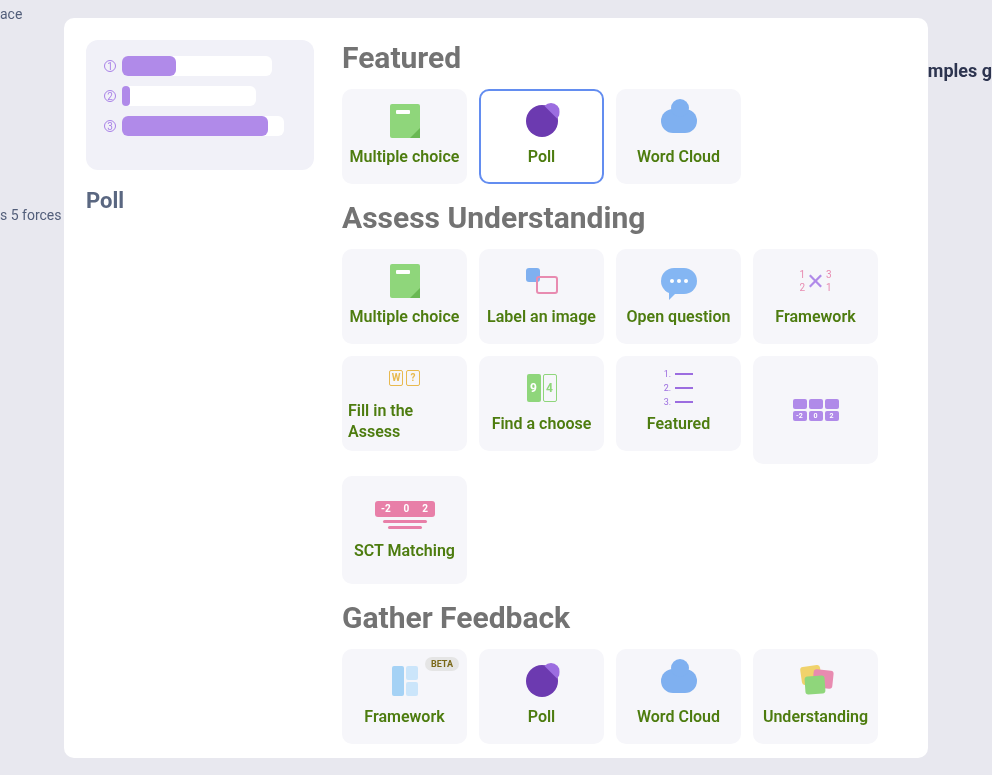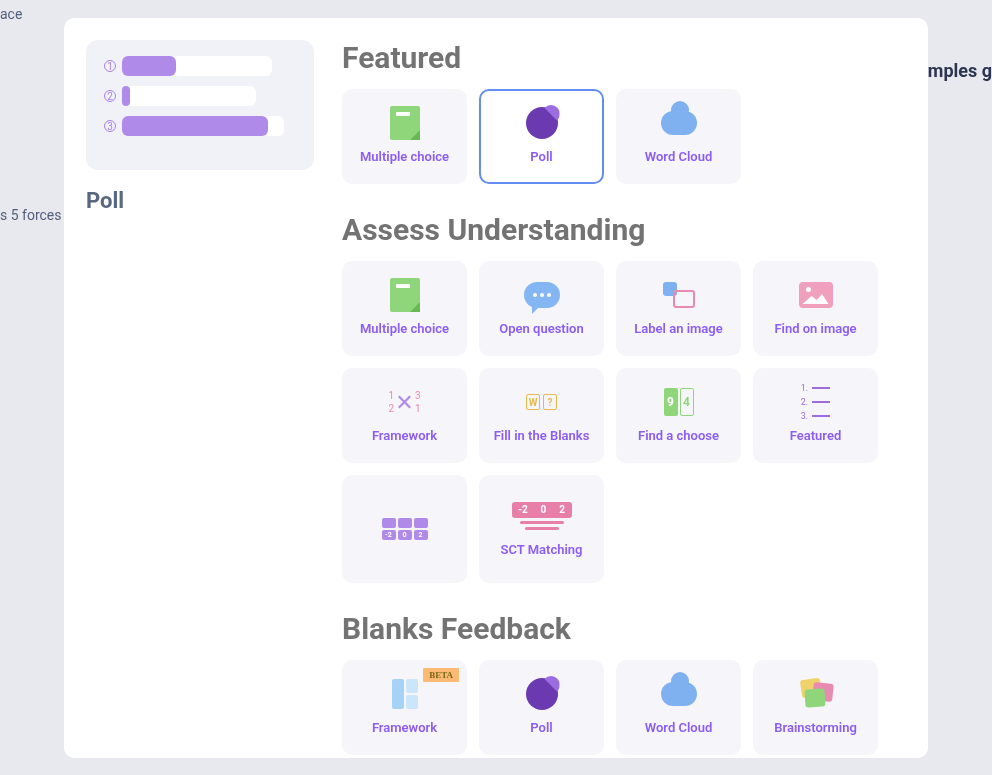--- a/index.html
+++ b/index.html
@@ -111,21 +111,21 @@
   padding-bottom: 20px;
 }
 .main::-webkit-scrollbar { width: 6px; }
 .main::-webkit-scrollbar-thumb { background: #c5c8d4; border-radius: 3px; }
 .section-title {
   font-size: 30px;
   font-weight: 700;
   color: #737373;
   margin-bottom: 14px;
 }
-.section-title.mt { margin-top: 28px; }
+.section-title.mt { margin-top: 16px; }
 .cards {
   display: flex;
   flex-wrap: wrap;
   gap: 12px;
 }
 .card {
   width: 125px;
   height: 95px;
   background: #f6f6fa;
   border-radius: 10px;
@@ -146,37 +146,36 @@
   border: 2px solid #638df0;
 }
 .card-icon {
   width: 36px;
   height: 32px;
   display: flex;
   align-items: center;
   justify-content: center;
 }
 .card-label {
-  font-size: 13px;
+  font-size: 16px;
   font-weight: 600;
-  color: #8b5cf6;
-  text-align: center;
+  color: #4d7c0f;
+  text-align: left;
   line-height: 1.3;
 }
 .beta-badge {
   position: absolute;
   top: 8px;
   right: 8px;
-  background: #fdba74;
+  background: #e5e5e5;
   color: #7a6818;
   font-size: 9px;
   font-weight: 700;
   padding: 2px 6px;
-  border-radius: 1px;
-  font-family: Liberation Serif, serif;
+  border-radius: 7px;
 }
 
 .ic-mc {
   width: 30px; height: 34px; background: #8fd67b; border-radius: 2px 2px 6px 2px; position: relative;
 }
 .ic-mc::before { content:''; position:absolute; top:6px; left:6px; width:14px; height:4px; background:#fff; border-radius:1px;}
 .ic-mc::after { content:''; position:absolute; bottom:0; right:0; border-style:solid; border-width:0 0 10px 10px; border-color:transparent transparent #6ab854 transparent;}
 .ic-poll { position:relative; width:32px; height:32px;}
 .ic-poll .p1{position:absolute;width:32px;height:32px;border-radius:50%;background:#6c3ab0;}
 .ic-poll .p2{position:absolute;top:-2px;right:-2px;width:18px;height:18px;background:#9c6de0;border-radius:50% 50% 50% 0;transform:rotate(0deg);clip-path:polygon(0 0,100% 0,100% 100%,0 0);}
@@ -277,63 +276,57 @@
       <div class="section-title mt">Assess Understanding</div>
       <div class="cards">
         <div class="card">
           <div class="card-icon">
             <div class="ic-mc"></div>
           </div>
           <div class="card-label">Multiple choice</div>
         </div>
         <div class="card">
           <div class="card-icon">
+            <div class="ic-label">
+              <div class="dot"></div>
+              <div class="sq"></div>
+            </div>
+          </div>
+          <div class="card-label">Label an image</div>
+        </div>
+        <div class="card">
+          <div class="card-icon">
             <div class="ic-speech">
               <span></span>
               <span></span>
               <span></span>
             </div>
           </div>
           <div class="card-label">Open question</div>
-        </div>
-        <div class="card">
-          <div class="card-icon">
-            <div class="ic-label">
-              <div class="dot"></div>
-              <div class="sq"></div>
-            </div>
-          </div>
-          <div class="card-label">Label an image</div>
-        </div>
-        <div class="card">
-          <div class="card-icon">
-            <div class="ic-find"></div>
-          </div>
-          <div class="card-label">Find on image</div>
         </div>
         <div class="card">
           <div class="card-icon">
             <div class="ic-match">
               <span class="n" style="top:0;left:0">1</span>
               <span class="n" style="top:0;right:0">3</span>
               <span class="x">✕</span>
               <span class="n" style="bottom:0;left:0">2</span>
               <span class="n" style="bottom:0;right:0">1</span>
             </div>
           </div>
           <div class="card-label">Framework</div>
         </div>
         <div class="card">
           <div class="card-icon">
             <div class="ic-blanks">
               <div class="b">W</div>
               <div class="b">?</div>
             </div>
           </div>
-          <div class="card-label">Fill in the Blanks</div>
+          <div class="card-label">Fill in the Assess</div>
         </div>
         <div class="card">
           <div class="card-icon">
             <div class="ic-num">
               <div class="n1">9</div>
               <div class="n2">4</div>
             </div>
           </div>
           <div class="card-label">Find a choose</div>
         </div>
@@ -380,21 +373,21 @@
                 <span>0</span>
                 <span>2</span>
               </div>
               <div class="bar"></div>
               <div class="bar" style="width:34px"></div>
             </div>
           </div>
           <div class="card-label">SCT Matching</div>
         </div>
       </div>
-      <div class="section-title mt">Blanks Feedback</div>
+      <div class="section-title mt">Gather Feedback</div>
       <div class="cards">
         <div class="card">
           <div class="beta-badge">BETA</div>
           <div class="card-icon">
             <div class="ic-frame">
               <div class="col">
                 <div class="b" style="background:#a5d2f5;height:30px"></div>
               </div>
               <div class="col">
                 <div class="b" style="background:#cbe5fa"></div>
@@ -420,17 +413,17 @@
           <div class="card-label">Word Cloud</div>
         </div>
         <div class="card">
           <div class="card-icon">
             <div class="ic-brain">
               <div class="c" style="background:#f0d26b;top:0;left:2px;transform:rotate(-8deg)"></div>
               <div class="c" style="background:#e88bb0;top:4px;left:14px;transform:rotate(6deg)"></div>
               <div class="c" style="background:#8fd67b;top:10px;left:6px;transform:rotate(-4deg)"></div>
             </div>
           </div>
-          <div class="card-label">Brainstorming</div>
+          <div class="card-label">Understanding</div>
         </div>
       </div>
     </div>
 </div>
 
 </body></html>

